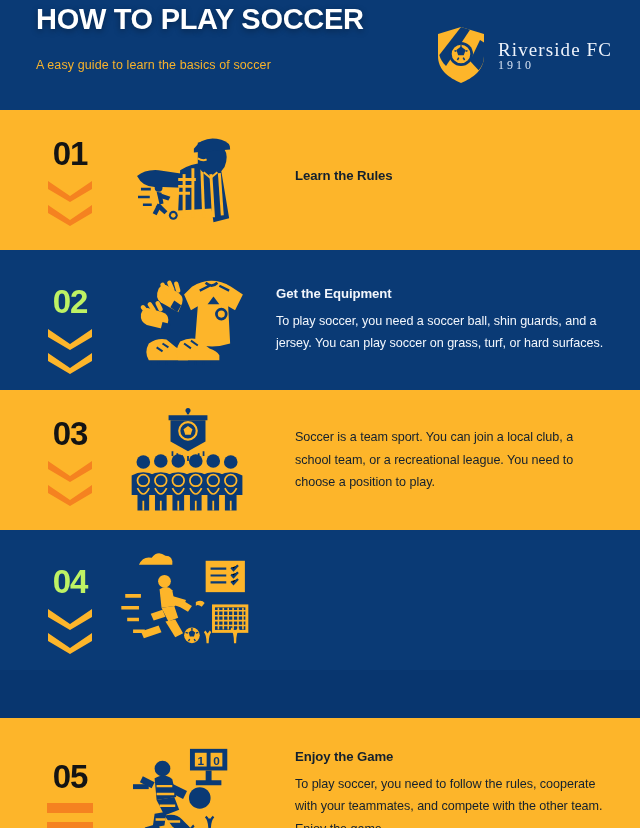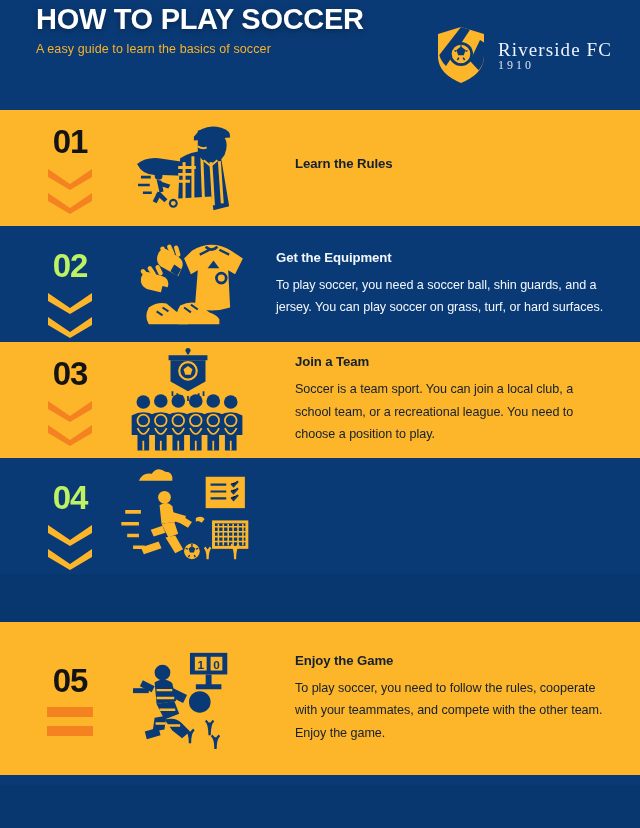--- a/index.html
+++ b/index.html
@@ -23,21 +23,21 @@
   .header-text { padding-top:4px; }
   .title {
     font-size:29px;
     font-weight:bold;
     color:#ffffff;
     letter-spacing:-0.3px;
     line-height:1.05;
     text-shadow:0 2px 6px rgba(0,0,0,0.35);
   }
   .subtitle {
-    margin-top:8px;
+    margin-top:24px;
     font-size:12.5px;
     color:#f7b32b;
     letter-spacing:0.1px;
   }
   .brand { display:flex; align-items:center; gap:12px; }
   .brand-crest { width:50px; height:58px; flex:none; }
   .brand-names { line-height:1; }
   .brand-name {
     font-family:"Liberation Serif", serif;
     font-size:19px;
@@ -49,21 +49,21 @@
     font-size:12px;
     color:#d8e3f3;
     letter-spacing:3px;
   }
 
   
   .step {
     position:relative;
     display:flex;
     align-items:center;
-    height:116px;
+    height:140px;
     padding-left:22px;
   }
   .step.yellow { background:#fdb52a; }
   .step.blue   { background:#0a3a75; }
   .step.tall   { height:153px;margin-top:48px; }
 
   .marker {
     width:96px;
     flex:none;
     display:flex;
@@ -287,21 +287,20 @@
             <circle cx="60" cy="75" r="6"></circle>
           <circle cx="78" cy="75" r="6"></circle>
             <circle cx="96" cy="75" r="6"></circle>
             <circle cx="114" cy="75" r="6"></circle>
           <path d="M18 83 q6 12 12 0 M36 83 q6 12 12 0 M54 83 q6 12 12 0 M72 83 q6 12 12 0 M90 83 q6 12 12 0 M108 83 q6 12 12 0"></path>
           <path d="M24 96 v10 M42 96 v10 M60 96 v10 M78 96 v10 M96 96 v10 M114 96 v10"></path>
         </g>
       </svg>
     </div>
     <div class="copy">
-      <div class="step-title">Join a Team</div>
       <div class="step-body">Soccer is a team sport. You can join a local club, a school team, or a recreational league. You need to choose a position to play.</div>
     </div>
   </div>
 
   <div class="step blue">
     <div class="marker">
       <div class="step-num">04</div>
       <div class="chevrons">
         <svg class="chev" viewBox="0 0 48 22">
             <path d="M2 1 L24 16 L46 1 L46 9 L24 22 L2 9 Z" fill="#fdb52a"></path>

